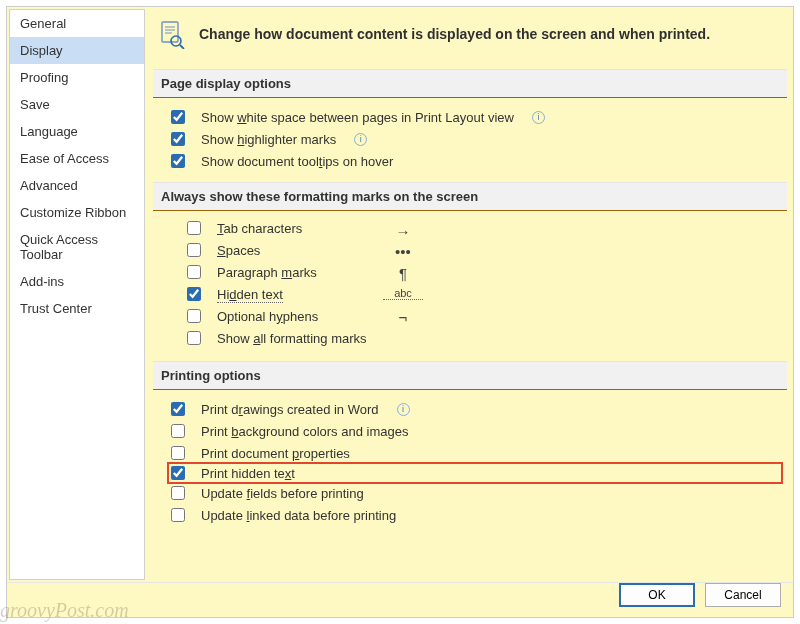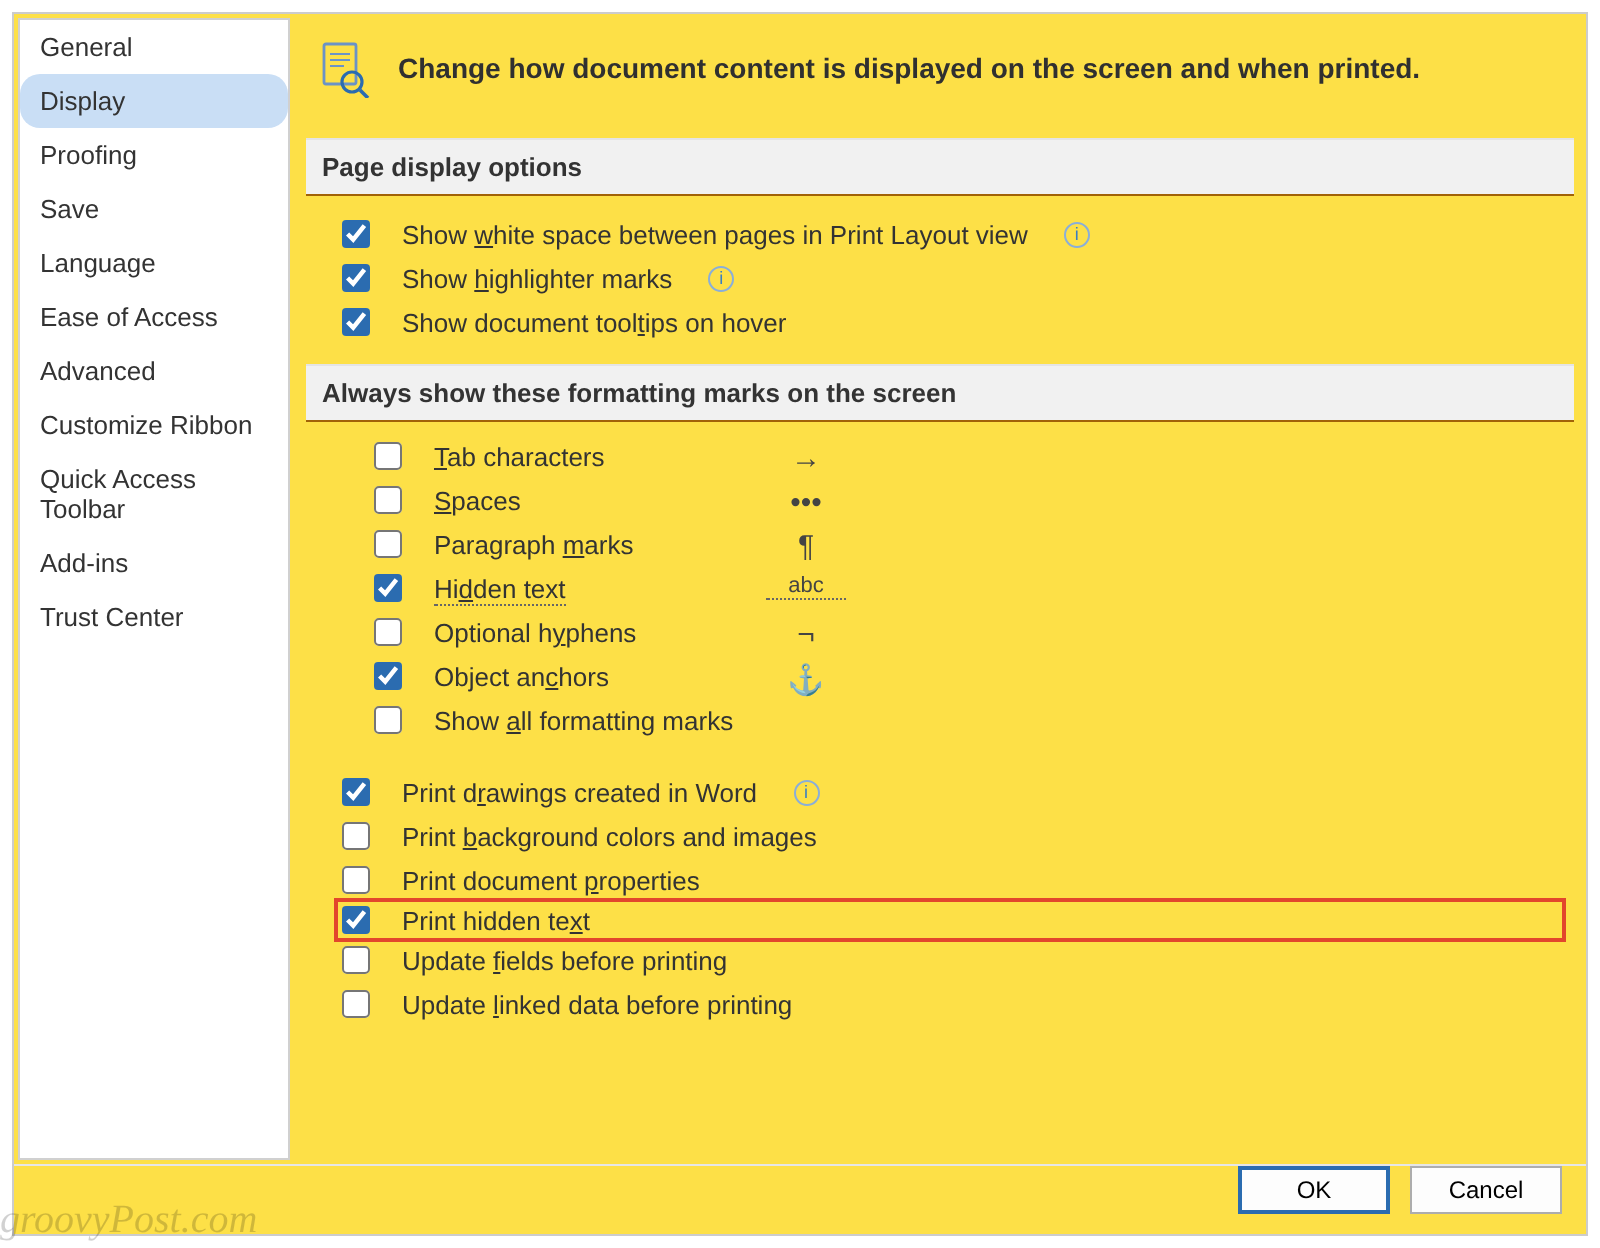--- a/index.html
+++ b/index.html
@@ -9,38 +9,38 @@
   color: #333;
   background: #fff;
   width: 800px;
   height: 624px;
   position: relative;
 }
 .container {
   position: absolute;
   top: 6px; left: 6px; right: 6px; bottom: 6px;
   border: 1px solid #ccc;
-  background: #fde047;
+  background: #fef9c3;
   display: flex;
   flex-direction: column;
 }
 .body-row { display: flex; flex: 1; overflow: hidden; }
 .sidebar {
   width: 136px;
   border: 1px solid #d0d0d0;
   margin: 2px;
   background: #fff;
 }
 .sidebar-item {
   padding: 6px 10px;
   color: #333;
   cursor: default;
   font-size: 13px;
 }
-.sidebar-item.selected { background: #c9def5; border-radius: 10px; }
+.sidebar-item.selected { background: #c9def5; }
 .content {
   flex: 1;
   padding: 6px 6px 0 6px;
   overflow: auto;
 }
 .header-row {
   display: flex;
   align-items: center;
   gap: 12px;
   padding: 6px 4px 14px 4px;
@@ -202,31 +202,27 @@
             <input type="checkbox" checked="" style="">
             <span class="opt-label fmt-label"><span class="dotted">Hi<u>d</u>den text</span></span>
             <span class="fmt-symbol abc-symbol">abc</span>
           </div>
           <div class="opt fmt-row">
             <input type="checkbox" style="">
             <span class="opt-label fmt-label">Optional h<u>y</u>phens</span>
             <span class="fmt-symbol ">¬</span>
           </div>
           <div class="opt fmt-row">
-            <input type="checkbox" checked="" style="">
-            <span class="opt-label fmt-label">Object an<u>c</u>hors</span>
-            <span class="fmt-symbol anchor-symbol">⚓</span>
-          </div>
-          <div class="opt fmt-row">
             <input type="checkbox" style="">
             <span class="opt-label fmt-label">Show <u>a</u>ll formatting marks</span>
             <span class="fmt-symbol "></span>
           </div>
         </div>
 
+      <div class="section-title">Printing options</div>
       <div class="section-body" id="sec-printing">
           <div class="opt">
             <input type="checkbox" checked="" style="">
             <span class="opt-label">Print d<u>r</u>awings created in Word</span>
             <span class="info-icon">i</span>
           </div>
           <div class="opt">
             <input type="checkbox" style="">
             <span class="opt-label">Print <u>b</u>ackground colors and images</span>
           </div>

